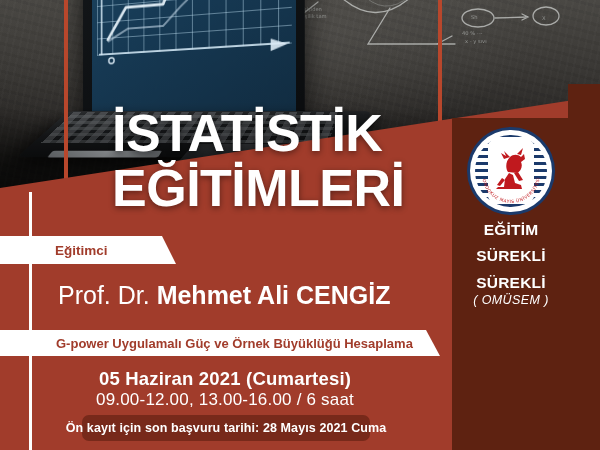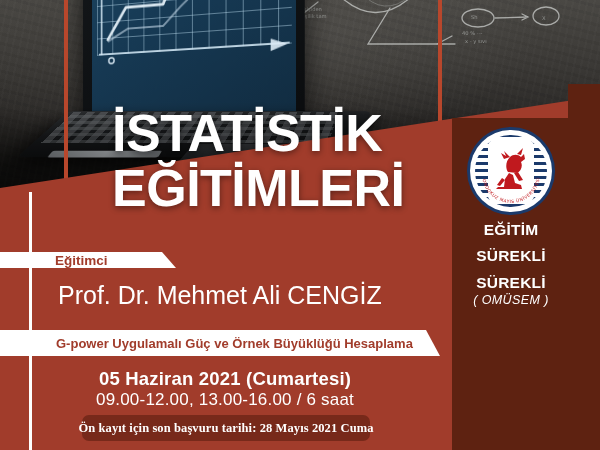--- a/index.html
+++ b/index.html
@@ -170,54 +170,54 @@
 
   
   .ribbon{
     position:absolute; left:0; background:#ffffff; z-index:7;
     display:flex; align-items:center;
   }
   .ribbon .rb-text{
     color:#A13C2B; font-weight:bold;
   }
   .ribbon.eg{
-    top:252px; width:176px; height:16px;
+    top:236px; width:176px; height:28px;
     clip-path:polygon(0 0, 162px 0, 176px 100%, 0 100%);
   }
   .ribbon.eg .rb-text{ font-size:13.5px; margin-left:55px; }
 
   .ribbon.topic{
     top:330px; width:440px; height:26px;
     clip-path:polygon(0 0, 426px 0, 440px 100%, 0 100%);
   }
   .ribbon.topic .rb-text{ font-size:13px; margin-left:56px; }
 
   
   .speaker{
     position:absolute; left:58px; top:281px; z-index:6;
     color:#ffffff; font-size:25px; white-space:nowrap;
   }
-  .speaker b{ font-weight:normal; }
+  .speaker b{ font-weight:bold; }
   .speaker .pref{ font-weight:normal; }
 
   
   .dateline{
     position:absolute; left:0; top:368px; width:450px; text-align:center; z-index:6;
     color:#ffffff; font-weight:bold; font-size:18.5px; letter-spacing:.2px;
   }
   .timeline{
     position:absolute; left:0; top:390px; width:450px; text-align:center; z-index:6;
     color:#ffffff; font-size:17px; letter-spacing:.2px;
   }
 
   
   .deadline{
     position:absolute; left:82px; top:415px; width:288px; height:26px;
     background:#77291A; border-radius:7px; z-index:6;
-    display:flex; align-items:center; justify-content:center;font-family:Liberation Serif, serif;
+    display:flex; align-items:center; justify-content:center;
   }
   .deadline span{
     color:#ffffff; font-weight:bold; font-size:12.5px; letter-spacing:.1px; white-space:nowrap;
   }
 </style>
 </head>
 <body>
 
 <div id="poster">
 

